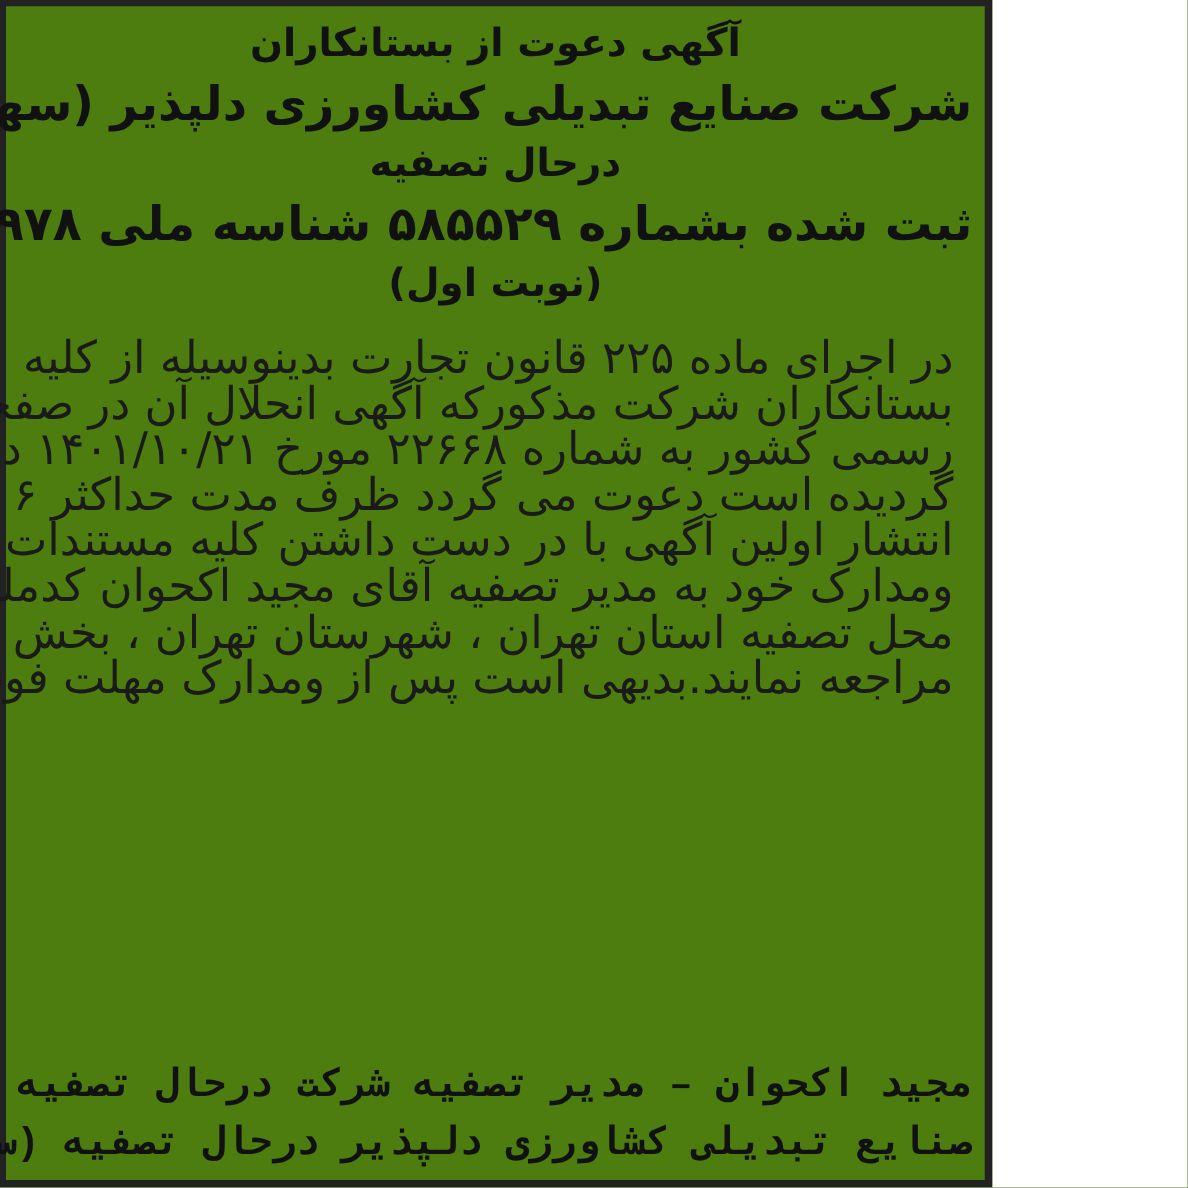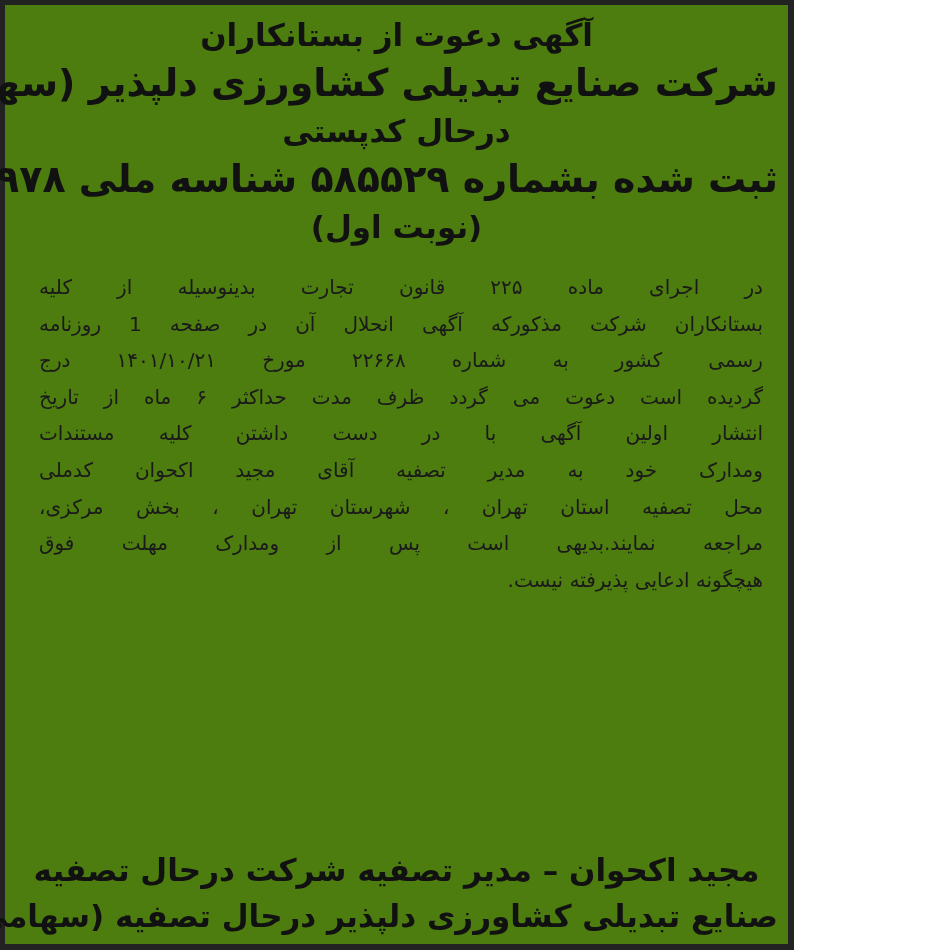--- a/index.html
+++ b/index.html
@@ -26,21 +26,21 @@
       font-weight: bold;
       font-size: 31px;
       line-height: 40px;
       white-space: nowrap;
       letter-spacing: 0px;
       color: #111;
     }
     .h-line.big { font-size: 38px; line-height: 56px; }
     .body-text {
       position: absolute; left: 20px; right: 25px; top: 264px;
-      font-size: 20px;
+      font-size: 36px;
       line-height: 36.6px;
       text-align: justify;
       text-align-last: right;
       margin-left: 14px;
     }
     .b-line {
       display: block;
       text-align: justify;
       text-align-last: justify;
       white-space: nowrap;
@@ -51,45 +51,45 @@
     .footer {
       position: absolute; left: 10px; right: 10px; top: 842px;
       text-align: center;
     }
     .f-line {
       font-weight: bold;
       font-size: 31px;
       line-height: 46px;
       white-space: nowrap;
       color: #111;
+      font-family: Liberation Mono, monospace;
     }
   </style>
 </head>
 <body>
 
 <div class="frame">
 
   <div class="header">
     <div class="h-line">آگهی دعوت از بستانکاران</div>
     <div class="h-line big">شرکت صنایع تبدیلی کشاورزی دلپذیر (سهامی خاص)</div>
-    <div class="h-line">درحال کدپستی</div>
+    <div class="h-line">درحال تصفیه</div>
     <div class="h-line big">ثبت شده بشماره ۵۸۵۵۲۹ شناسه ملی ۱۴۰۱۰۴۵۲۹۷۸</div>
     <div class="h-line">(نوبت اول)</div>
   </div>
 
   <div class="body-text">
     <span class="b-line">در اجرای ماده ۲۲۵ قانون تجارت بدینوسیله از کلیه</span>
     <span class="b-line">بستانکاران شرکت مذکورکه آگهی انحلال آن در صفحه 1 روزنامه</span>
     <span class="b-line">رسمی کشور به شماره ۲۲۶۶۸ مورخ ۱۴۰۱/۱۰/۲۱ درج</span>
     <span class="b-line">گردیده است دعوت می گردد ظرف مدت حداکثر ۶ ماه از تاریخ</span>
     <span class="b-line">انتشار اولین آگهی با در دست داشتن کلیه مستندات</span>
     <span class="b-line">ومدارک خود به مدیر تصفیه آقای مجید اکحوان کدملی</span>
     <span class="b-line">محل تصفیه استان تهران ، شهرستان تهران ، بخش مرکزی،</span>
     <span class="b-line">مراجعه نمایند.بدیهی است پس از ومدارک مهلت فوق</span>
-    <span class="b-line last">هیچگونه ادعایی پذیرفته نیست.</span>
   </div>
 
   <div class="footer">
     <div class="f-line">مجید اکحوان  –  مدیر تصفیه شرکت درحال تصفیه</div>
     <div class="f-line">صنایع تبدیلی کشاورزی دلپذیر درحال تصفیه (سهامی خاص)</div>
   </div>
 
 </div>
 
 </body></html>

